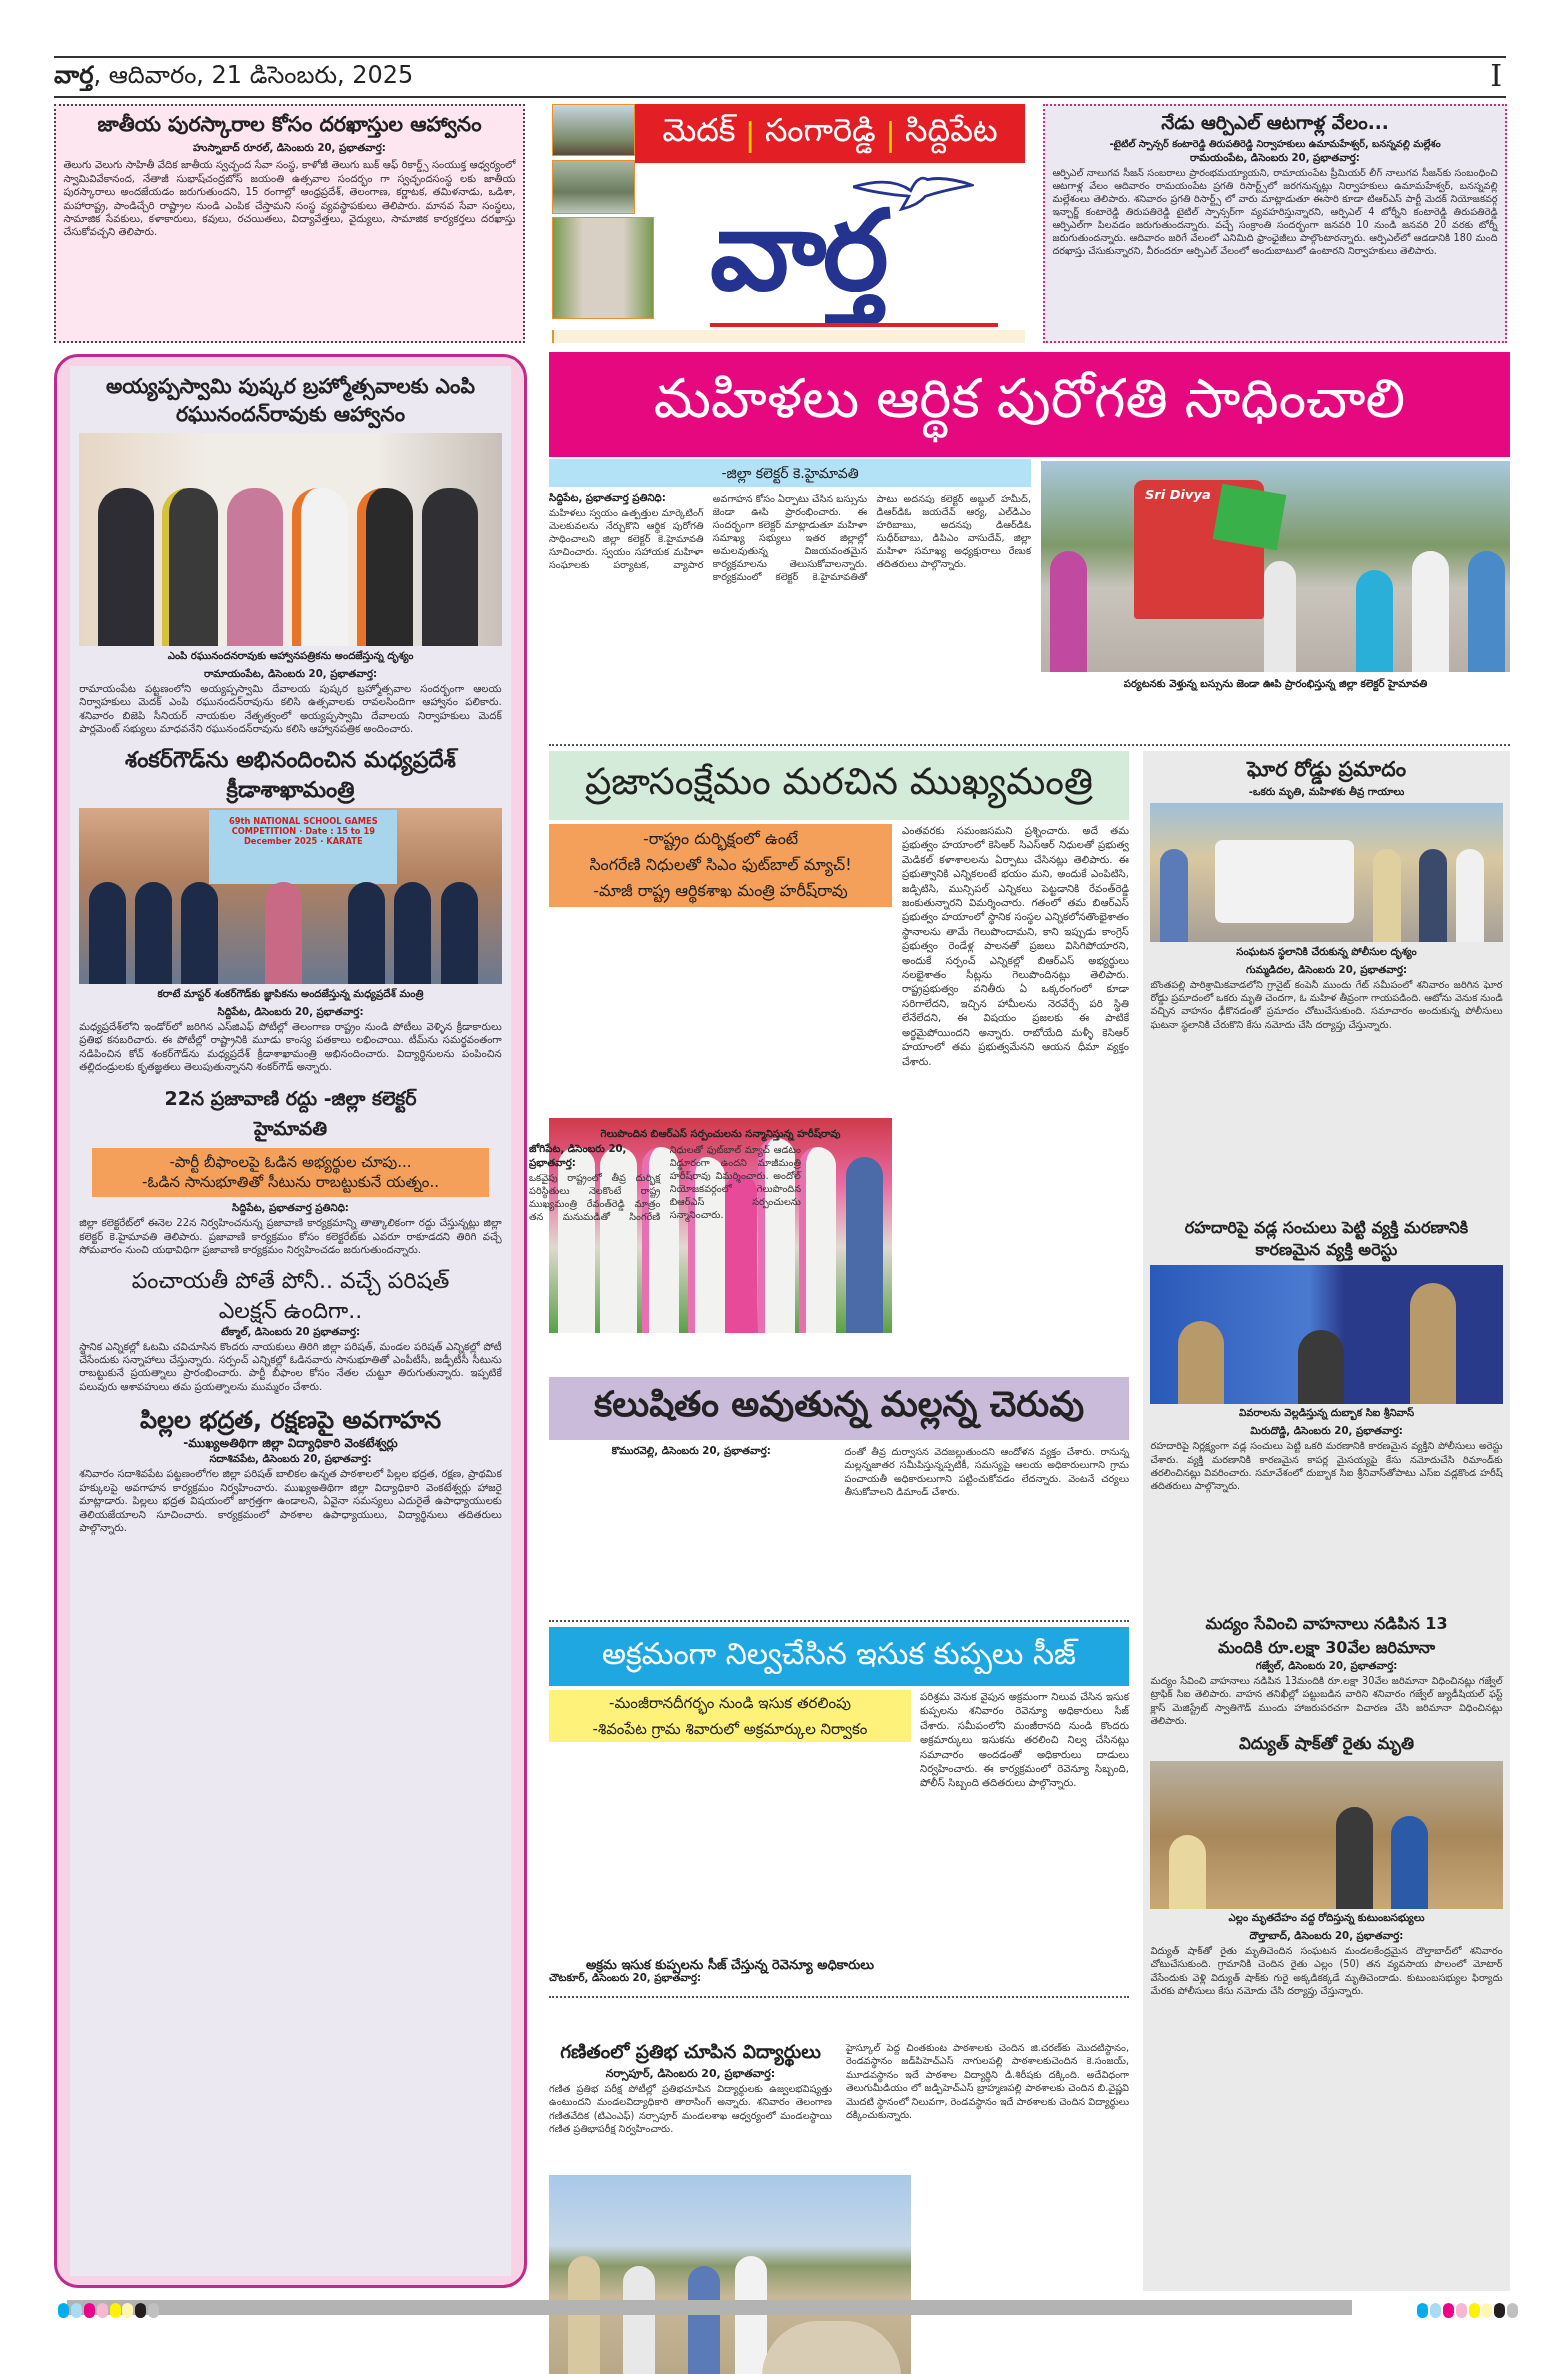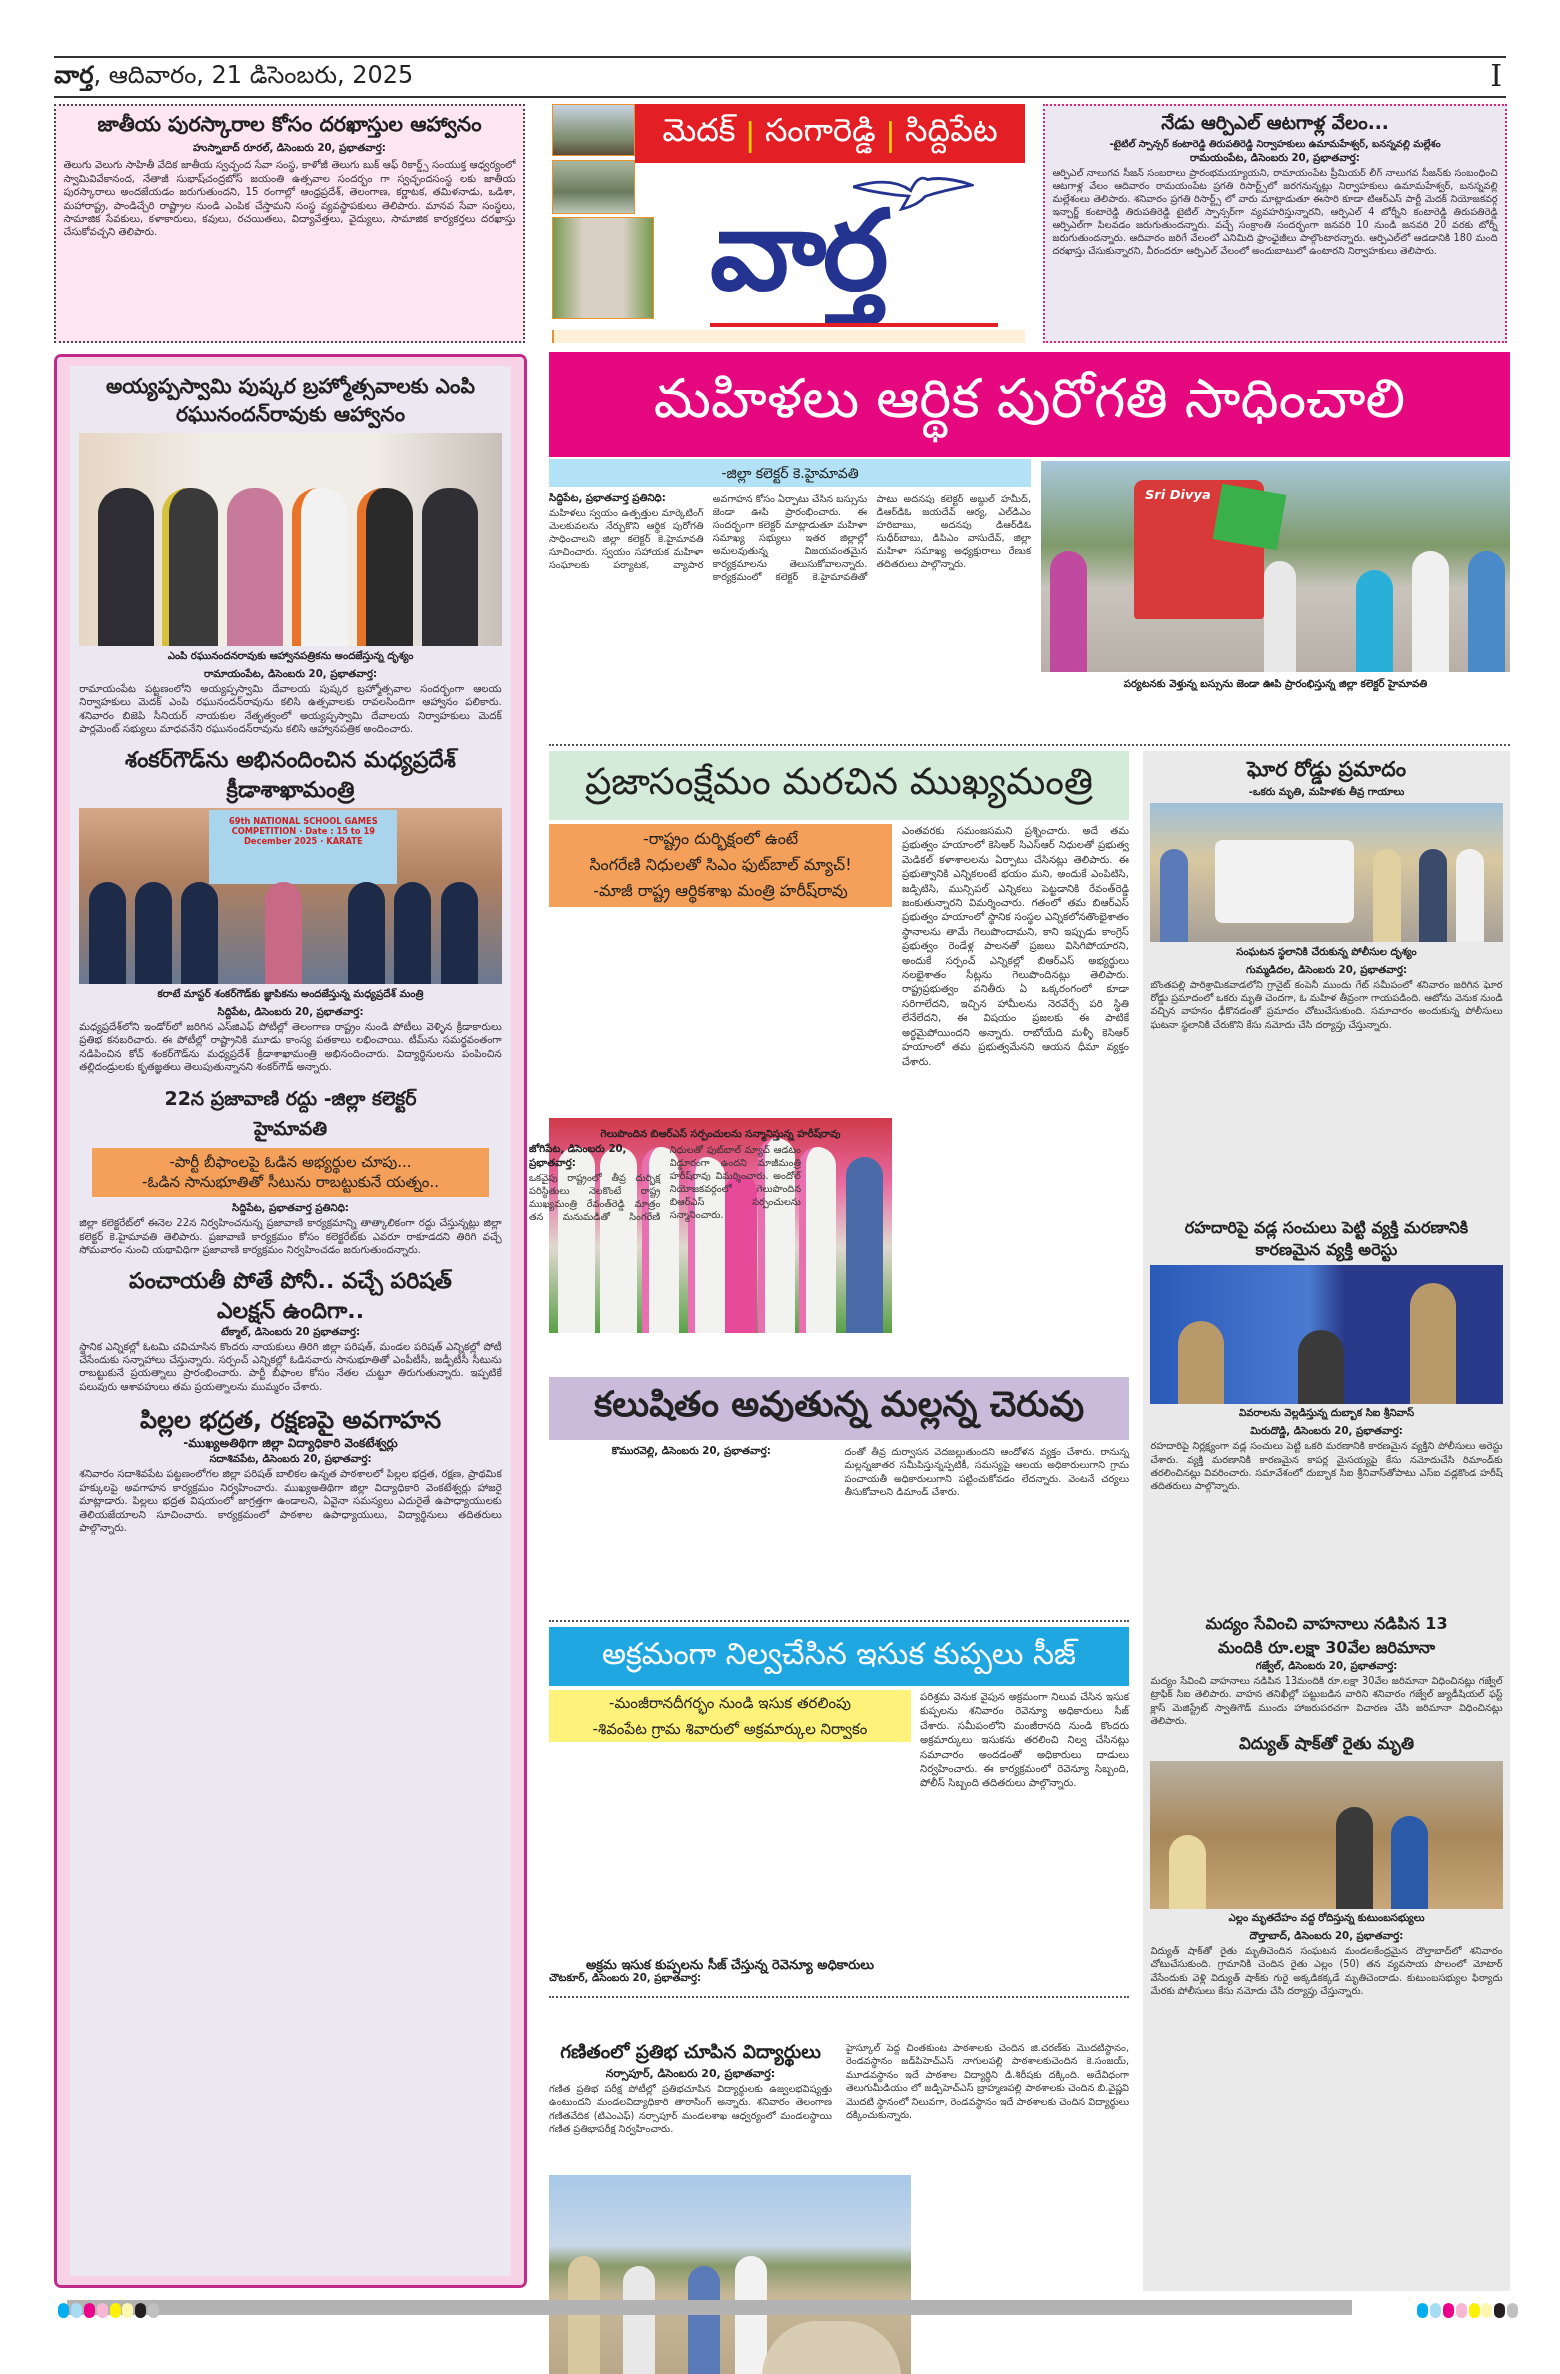--- a/index.html
+++ b/index.html
@@ -57,21 +57,21 @@
   <div class="abs" style="left:0;top:226px;right:0;height:13px;background:#fdf0d8;border-left:2.8px solid #e8912e"></div>
 </div>
 
 <div class="abs box-dotted lavbg" style="left:1043px;top:104px;width:464px;height:239px;border-color:#d4287a">
   <div class="h-big" style="font-size:18.6px">నేడు ఆర్పిఎల్ ఆటగాళ్ల వేలం...</div>
   <div class="dateline" style="font-size:9.7px">-టైటిల్ స్పాన్సర్ కంటారెడ్డి తిరుపతిరెడ్డి నిర్వాహకులు ఉమామహేశ్వర్, బనస్నవల్లి మల్లేశం</div>
   <div class="dateline" style="font-size:10.2px">రామయంపేట, డిసెంబరు 20, ప్రభాతవార్త:</div>
   <div class="body" style="font-size:9.7px;line-height:13px">ఆర్పిఎల్ నాలుగవ సీజన్ సంబరాలు ప్రారంభమయ్యాయని, రామాయంపేట ప్రీమియర్ లీగ్ నాలుగవ సీజన్‌కు సంబంధించి ఆటగాళ్ల వేలం ఆదివారం రామయంపేట ప్రగతి రిసార్ట్స్‌లో జరగనున్నట్లు నిర్వాహకులు ఉమామహేశ్వర్, బనస్నవల్లి మల్లేశంలు తెలిపారు. శనివారం ప్రగతి రిసార్ట్స్ లో వారు మాట్లాడుతూ ఈసారి కూడా టిఆర్ఎస్ పార్టీ మెదక్ నియోజకవర్గ ఇన్చార్జ్ కంటారెడ్డి తిరుపతిరెడ్డి టైటిల్ స్పాన్సర్‌గా వ్యవహరిస్తున్నారని, ఆర్పిఎల్ 4 టోర్నీని కంటారెడ్డి తిరుపతిరెడ్డి ఆర్పిఎల్‌గా పిలవడం జరుగుతుందన్నారు. వచ్చే సంక్రాంతి సందర్భంగా జనవరి 10 నుండి జనవరి 20 వరకు టోర్నీ జరుగుతుందన్నారు. ఆదివారం జరిగే వేలంలో ఎనిమిది ఫ్రాంఛైజీలు పాల్గొంటారన్నారు. ఆర్పిఎల్‌లో ఆడడానికి 180 మంది దరఖాస్తు చేసుకున్నారని, వీరందరూ ఆర్పిఎల్ వేలంలో అందుబాటులో ఉంటారని నిర్వాహకులు తెలిపారు.</div>
 </div>
 
-<div class="abs" style="left:54px;top:354px;width:473px;height:1934px;border:3.7px solid #c02a8a;border-radius:7px;background:#f8d3e6;padding:9.3px 13px">
+<div class="abs" style="left:54px;top:354px;width:473px;height:1934px;border:3.7px solid #c02a8a;border-radius:24px;background:#f8d3e6;padding:9.3px 13px">
   <div style="background:#ebe8f2;height:100%;padding:5.6px 9.3px">
     <div class="h-big" style="font-size:20.4px;line-height:28px;padding:0 9.3px">అయ్యప్పస్వామి పుష్కర బ్రహ్మోత్సవాలకు ఎంపి రఘునందన్‌రావుకు ఆహ్వానం</div>
     <div class="photo" style="height:213px;margin-top:5.6px;background:linear-gradient(90deg,#e6d6c4,#f0ece6 30%,#f0ece6 70%,#c8c0b8)">
       <div class="fig" style="left:18.6px;background:#2d2d33"></div>
       <div class="fig" style="left:83px;background:#3a3a3a;border-left:7.4px solid #d6c23a"></div>
       <div class="fig" style="left:148px;background:#c87a9a"></div>
       <div class="fig" style="left:213px;background:#f2f2f2;border-left:9.3px solid #e8742a"></div>
       <div class="fig" style="left:278px;background:#2a2a2a;border-left:9.3px solid #e8742a"></div>
       <div class="fig" style="left:343px;background:#303034"></div>
     </div>
@@ -95,21 +95,21 @@
     <div class="body" style="font-size:10.2px;line-height:13.4px">మధ్యప్రదేశ్‌లోని ఇండోర్‌లో జరిగిన ఎస్‌జిఎఫ్ పోటీల్లో తెలంగాణ రాష్ట్రం నుండి పోటీలు వెళ్ళిన క్రీడాకారులు ప్రతిభ కనబరిచారు. ఈ పోటీల్లో రాష్ట్రానికి మూడు కాంస్య పతకాలు లభించాయి. టీమ్‌ను సమర్థవంతంగా నడిపించిన కోచ్ శంకర్‌గౌడ్‌ను మధ్యప్రదేశ్ క్రీడాశాఖామంత్రి అభినందించారు. విద్యార్థినులను పంపించిన తల్లిదండ్రులకు కృతజ్ఞతలు తెలుపుతున్నానని శంకర్‌గౌడ్ అన్నారు.</div>
 
     <div class="h-big" style="font-size:19px;line-height:30px;margin-top:9.3px;font-weight:900;padding:0 56px">22న ప్రజావాణి రద్దు -జిల్లా కలెక్టర్ హైమావతి</div>
     <div style="background:#f5a05a;margin:5.6px 13px;padding:3.7px;text-align:center;font-size:15px;line-height:20.4px">
       <div>-పార్టీ బీఫాంలపై ఓడిన అభ్యర్థుల చూపు...</div>
       <div>-ఓడిన సానుభూతితో సీటును రాబట్టుకునే యత్నం..</div>
     </div>
     <div class="dateline" style="font-size:10.2px">సిద్దిపేట, ప్రభాతవార్త ప్రతినిధి:</div>
     <div class="body" style="font-size:10.2px;line-height:13.4px">జిల్లా కలెక్టరేట్‌లో ఈనెల 22న నిర్వహించనున్న ప్రజావాణి కార్యక్రమాన్ని తాత్కాలికంగా రద్దు చేస్తున్నట్లు జిల్లా కలెక్టర్ కె.హైమావతి తెలిపారు. ప్రజావాణి కార్యక్రమం కోసం కలెక్టరేట్‌కు ఎవరూ రాకూడదని తిరిగి వచ్చే సోమవారం నుంచి యథావిధిగా ప్రజావాణి కార్యక్రమం నిర్వహించడం జరుగుతుందన్నారు.</div>
 
-    <div class="h-big" style="font-size:22px;line-height:30px;margin-top:9.3px;font-weight:700;padding:0 28px">పంచాయతీ పోతే పోనీ.. వచ్చే పరిషత్ ఎలక్షన్ ఉందిగా..</div>
+    <div class="h-big" style="font-size:22px;line-height:30px;margin-top:9.3px;font-weight:400;padding:0 28px">పంచాయతీ పోతే పోనీ.. వచ్చే పరిషత్ ఎలక్షన్ ఉందిగా..</div>
     <div class="dateline" style="font-size:10.2px">టేక్మాల్, డిసెంబరు 20 ప్రభాతవార్త:</div>
     <div class="body" style="font-size:10.2px;line-height:13.4px">స్థానిక ఎన్నికల్లో ఓటమి చవిచూసిన కొందరు నాయకులు తిరిగి జిల్లా పరిషత్, మండల పరిషత్ ఎన్నికల్లో పోటీ చేసేందుకు సన్నాహాలు చేస్తున్నారు. సర్పంచ్ ఎన్నికల్లో ఓడినవారు సానుభూతితో ఎంపీటీసీ, జడ్పీటీసీ సీటును రాబట్టుకునే ప్రయత్నాలు ప్రారంభించారు. పార్టీ బీఫాంల కోసం నేతల చుట్టూ తిరుగుతున్నారు. ఇప్పటికే పలువురు ఆశావహులు తమ ప్రయత్నాలను ముమ్మరం చేశారు.</div>
 
     <div class="h-big" style="font-size:24px;line-height:32px;margin-top:11px;font-weight:900">పిల్లల భద్రత, రక్షణపై అవగాహన</div>
     <div class="dateline" style="font-size:12px">-ముఖ్యఅతిథిగా జిల్లా విద్యాధికారి వెంకటేశ్వర్లు</div>
     <div class="dateline" style="font-size:10.2px">సదాశివపేట, డిసెంబరు 20, ప్రభాతవార్త:</div>
     <div class="body" style="font-size:10.2px;line-height:13.4px">శనివారం సదాశివపేట పట్టణంలోగల జిల్లా పరిషత్ బాలికల ఉన్నత పాఠశాలలో పిల్లల భద్రత, రక్షణ, ప్రాథమిక హక్కులపై అవగాహన కార్యక్రమం నిర్వహించారు. ముఖ్యఅతిథిగా జిల్లా విద్యాధికారి వెంకటేశ్వర్లు హాజరై మాట్లాడారు. పిల్లలు భద్రత విషయంలో జాగ్రత్తగా ఉండాలని, ఏవైనా సమస్యలు ఎదురైతే ఉపాధ్యాయులకు తెలియజేయాలని సూచించారు. కార్యక్రమంలో పాఠశాల ఉపాధ్యాయులు, విద్యార్థినులు తదితరులు పాల్గొన్నారు.</div>
   </div>
 </div>
 

